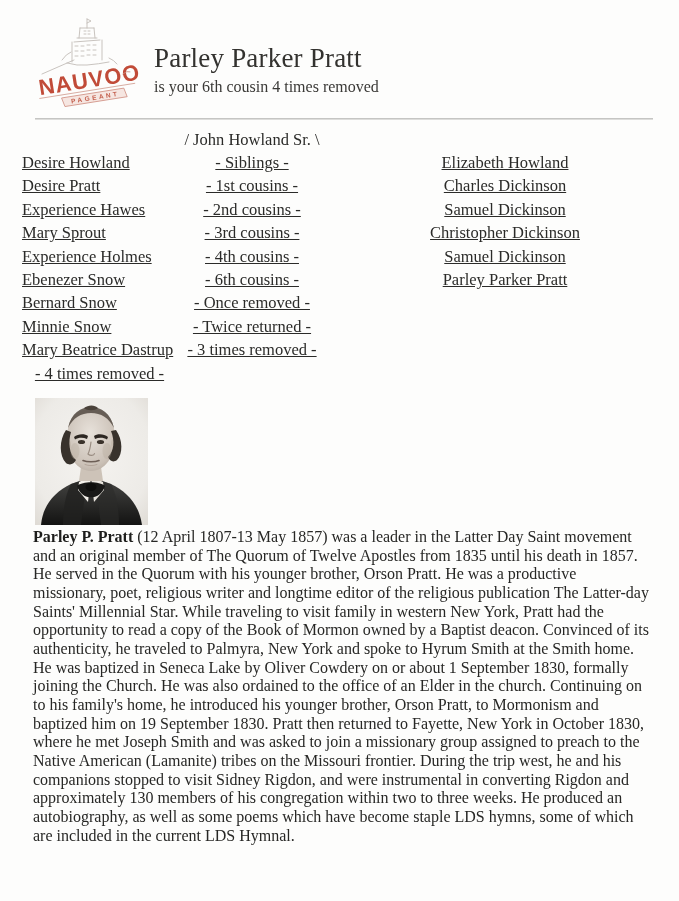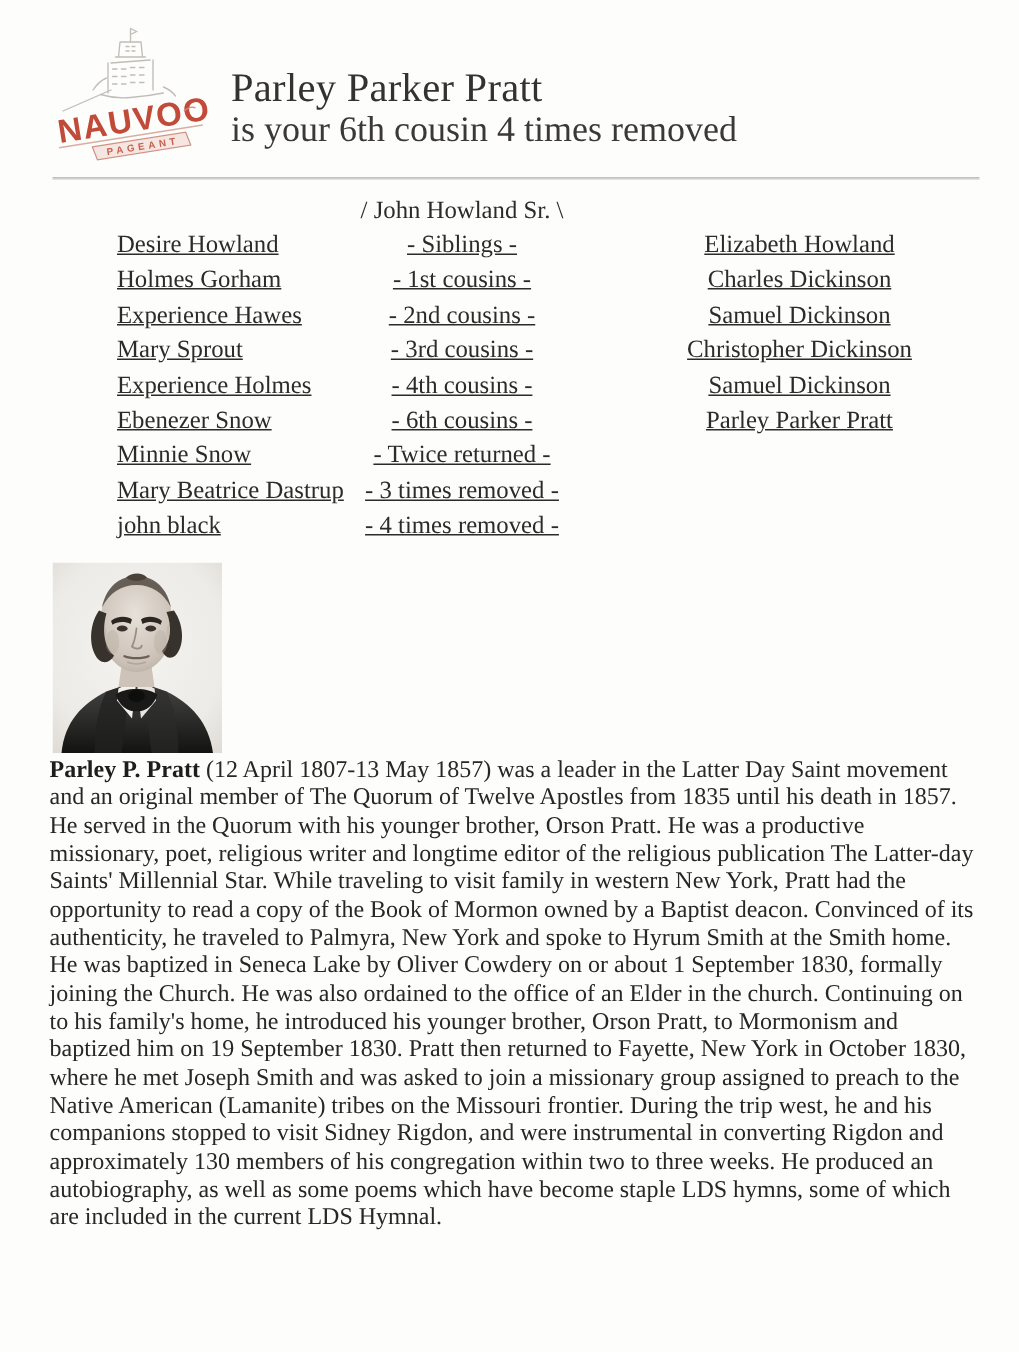--- a/index.html
+++ b/index.html
@@ -11,26 +11,26 @@
     font-family:"Liberation Serif", serif;
     color:#2b2b29;
     overflow:hidden;
   }
   
   .header { display:flex; align-items:flex-start; padding:16px 0 0 34px; }
   .logo-wrap { width:106px; height:92px; flex:none; }
   .logo-wrap svg { width:106px; height:92px; display:block; }
   .titles { margin:26px 0 0 14px; }
   .page-title { font-size:27px; line-height:32px; font-weight:normal; color:#33322f; letter-spacing:.2px; }
-  .page-subtitle { font-size:24px; line-height:26px; color:#3a3936; }
+  .page-subtitle { font-size:16px; line-height:26px; color:#3a3936; }
   .divider { margin:10px 26px 0 35px; height:2px;
              background:linear-gradient(to bottom,#b9b9b7,#e9e9e7); }
   
   .tree { margin-top:9px; font-size:16.5px; }
-  .tree-grid-row { display:grid; grid-template-columns:155px 150px 1fr; padding-left:46px;margin-left:32px; }
+  .tree-grid-row { display:grid; grid-template-columns:155px 150px 1fr; padding-left:22px; }
   .tree-head { line-height:22px; }
   .tree-head .mid { white-space:nowrap; }
   .tree-row { line-height:23.4px;text-decoration:underline; }
   .mid { text-align:center; white-space:nowrap; }
   .right-cell { padding-left:4px;text-align:center; }
   
   .portrait { display:block; margin:13px 0 0 35px; width:113px; height:127px; }
   
   .bio { margin:3px 27px 12px 33px; font-size:16px; line-height:18.65px; color:#272725; }
   .bio b { color:#1d1d1b; }
@@ -80,21 +80,21 @@
       <span class="mid">/ John Howland Sr. \</span>
       <span></span>
     </div>
 
     <div class="tree-grid-row tree-row">
       <span>Desire Howland</span>
       <span class="mid">- Siblings -</span>
       <span class="right-cell">Elizabeth Howland</span>
     </div>
     <div class="tree-grid-row tree-row">
-      <span>Holmes Gorham</span>
+      <span>Desire Pratt</span>
       <span class="mid">- 1st cousins -</span>
       <span class="right-cell">Charles Dickinson</span>
     </div>
     <div class="tree-grid-row tree-row">
       <span>Experience Hawes</span>
       <span class="mid">- 2nd cousins -</span>
       <span class="right-cell">Samuel Dickinson</span>
     </div>
     <div class="tree-grid-row tree-row">
       <span>Mary Sprout</span>
@@ -105,34 +105,35 @@
       <span>Experience Holmes</span>
       <span class="mid">- 4th cousins -</span>
       <span class="right-cell">Samuel Dickinson</span>
     </div>
     <div class="tree-grid-row tree-row">
       <span>Ebenezer Snow</span>
       <span class="mid">- 6th cousins -</span>
       <span class="right-cell">Parley Parker Pratt</span>
     </div>
     <div class="tree-grid-row tree-row">
+      <span>Bernard Snow</span>
+      <span class="mid">- Once removed -</span>
       <span class="right-cell"></span>
     </div>
     <div class="tree-grid-row tree-row">
       <span>Minnie Snow</span>
       <span class="mid">- Twice returned -</span>
       <span class="right-cell"></span>
     </div>
     <div class="tree-grid-row tree-row">
       <span>Mary Beatrice Dastrup</span>
       <span class="mid">- 3 times removed -</span>
       <span class="right-cell"></span>
     </div>
     <div class="tree-grid-row tree-row">
-      <span>john black</span>
       <span class="mid">- 4 times removed -</span>
       <span class="right-cell"></span>
     </div>
   </div>
 
   <svg class="portrait" viewBox="0 0 113 127" xmlns="http://www.w3.org/2000/svg" role="img">
     <defs>
       <radialGradient id="pg-bg" cx="50%" cy="45%" r="75%">
         <stop offset="0%" stop-color="#f5f3f0"></stop>
         <stop offset="70%" stop-color="#edebe7"></stop>

